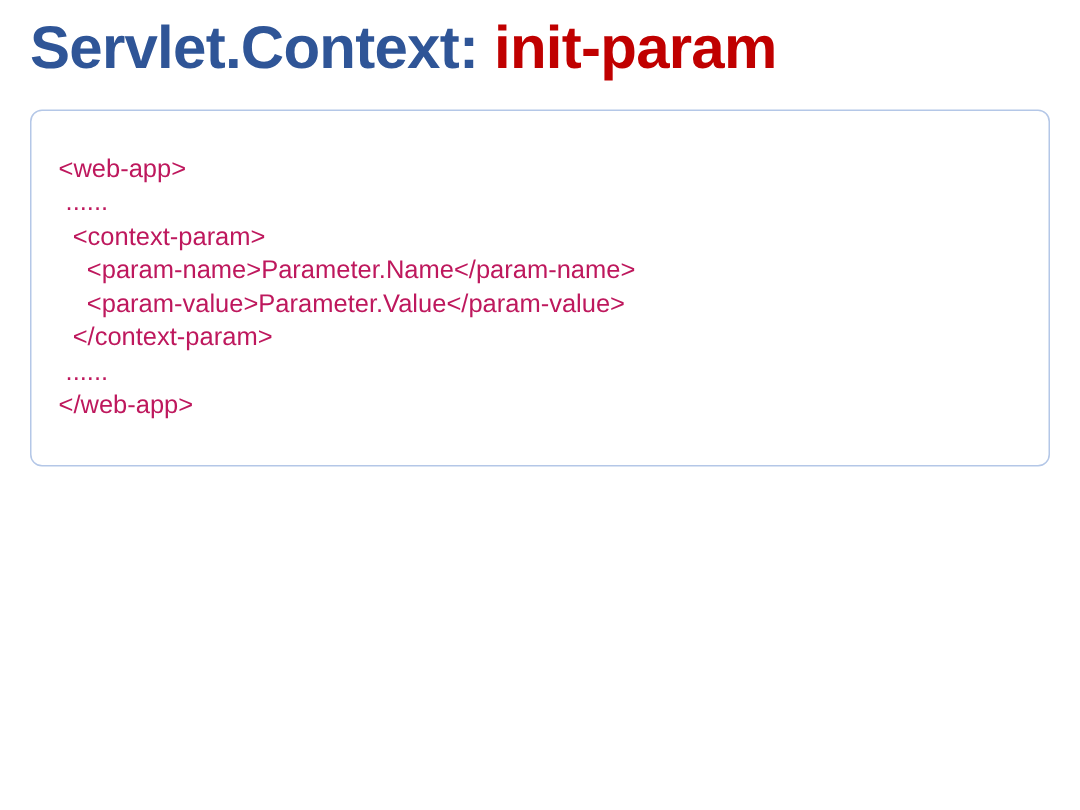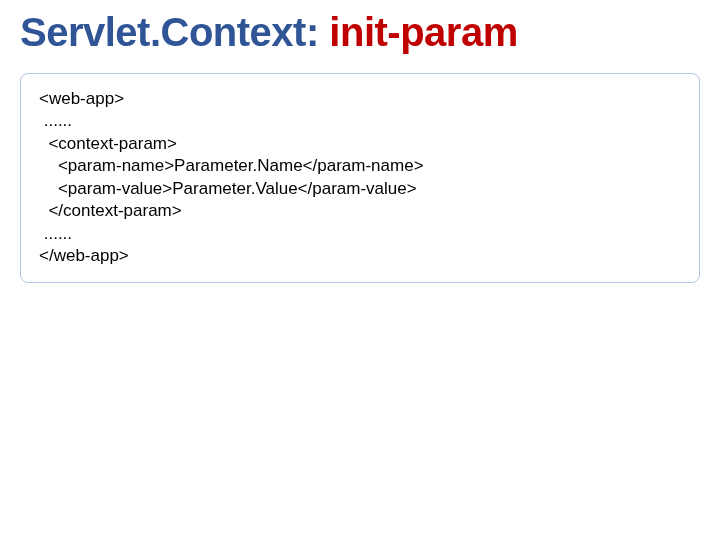--- a/index.html
+++ b/index.html
@@ -21,25 +21,25 @@
     font-size: 40px;
     font-weight: 700;
     margin: 0 0 18px 0;
     letter-spacing: -0.5px;
   }
   .title-blue { color: #2f5597; }
   .title-red  { color: #c00000; }
   .codebox {
     border: 1.5px solid #b4c7e7;
     border-radius: 8px;
-    padding: 14px 18px;
+    padding: 28px 18px;
     font-family: Arial, Helvetica, sans-serif;
     font-size: 17px;
     line-height: 1.32;
-    color: #000000;
+    color: #be185d;
     white-space: pre;
     box-sizing: border-box;
     width: 100%;
   }
   .gap {
     height: 54px;
   }
 </style>
 </head>
 <body>

